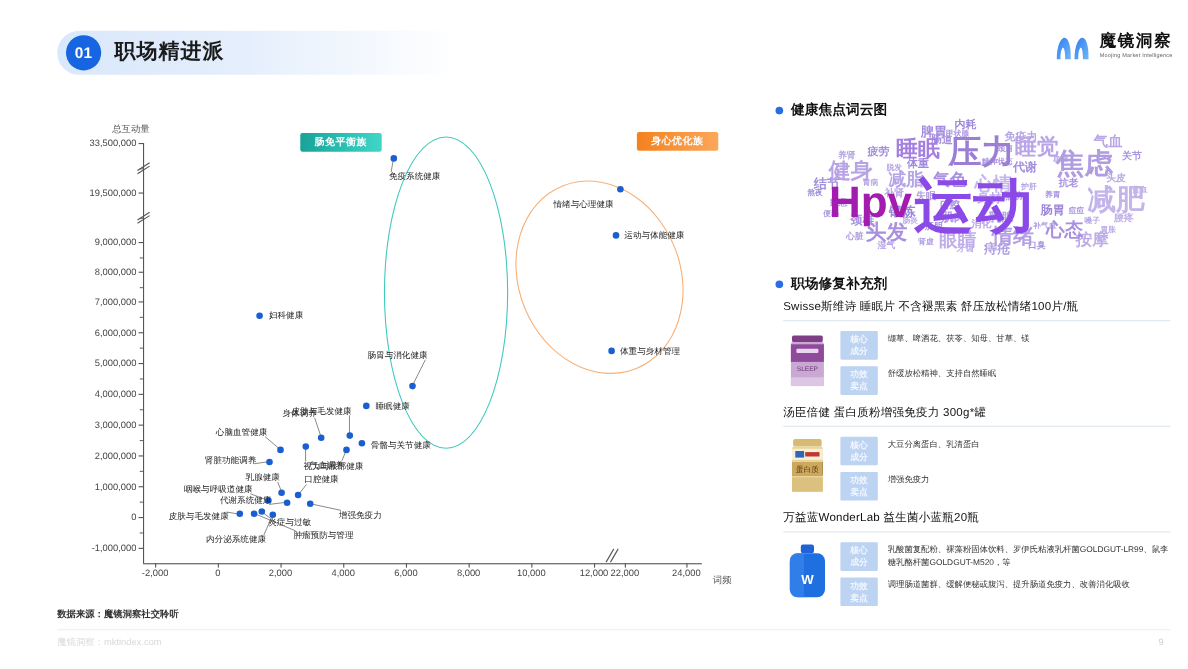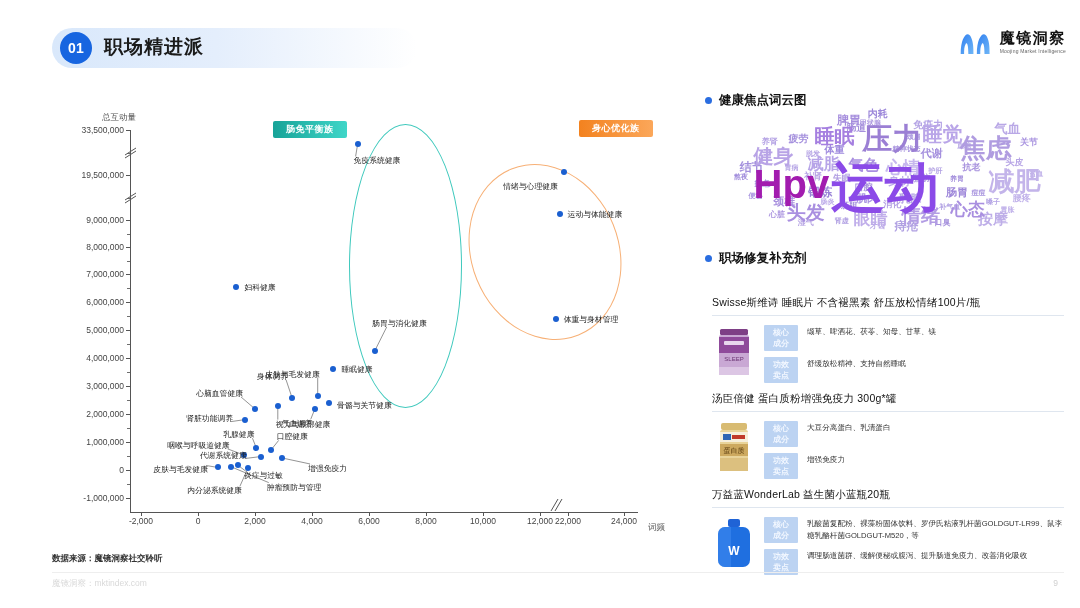--- a/index.html
+++ b/index.html
@@ -71,21 +71,21 @@
   .ellipse.teal { border: 1px solid #3fc9bd; }
   .ellipse.orange { border: 1px solid #f7b076; }
 
   svg.leaders { position: absolute; left: 0; top: 0; width: 610px; height: 435px; overflow: visible; pointer-events: none; }
 
   
   .cloud { position: absolute; left: 705px; top: 100px; width: 360px; height: 140px; overflow: hidden; }
   .w { position: absolute; white-space: nowrap; font-weight: bold; transform: translate(-50%,-50%); line-height: 1; }
 
   
-  .card { position: absolute; left: 712px; width: 352px; margin-top: 24px; }
+  .card { position: absolute; left: 712px; width: 352px; }
   .card-title { font-size: 10.5px; color: #111; letter-spacing: .2px; padding-bottom: 5px; }
   .card-rule { height: 1px; background: #dfe6ef; width: 100%; }
   .card-body { display: flex; gap: 8px; padding-top: 7px; }
   .thumb { width: 44px; height: 56px; flex: none; border-radius: 2px; position: relative; overflow: hidden; }
   .rows { display: flex; flex-direction: column; gap: 6px; padding-top: 2px; flex: 1; }
   .row { display: flex; gap: 9px; align-items: flex-start; }
   .tag {
     width: 34px; flex: none; background: #bcd3f2; color: #f2f7ff;
     font-size: 8px; font-weight: bold; text-align: center;
     line-height: 11px; padding: 2px 0; border-radius: 1px;
@@ -256,21 +256,21 @@
         <div class="pt" title="肿瘤预防与管理" style="left: 172.775px; top: 354.64px; background: rgb(26, 95, 208);"></div>
         <div class="pt" title="男性泌尿健康" style="left: 159.95px; top: 355.48px; background: rgb(26, 95, 208);"></div>
         <div class="pt" title="内分泌系统健康" style="left: 189.875px; top: 356.32px; background: rgb(26, 95, 208);"></div>
       </div>
     <div id="plabels">
         <div class="lbl" style="left: 295.6px; top: 48.4643px;">免疫系统健康</div>
         <div class="lbl r" style="left: 499.8px; top: 73.7857px;">情绪与心理健康</div>
         <div class="lbl" style="left: 509.6px; top: 102.429px;">运动与体能健康</div>
         <div class="lbl" style="left: 505.68px; top: 206.8px;">体重与身材管理</div>
         <div class="lbl" style="left: 186.475px; top: 174.6px;">妇科健康</div>
-        <div class="lbl r" style="left: 330.7px; top: 211px; margin-left: 38px;">肠胃与消化健康</div>
+        <div class="lbl r" style="left: 330.7px; top: 211px;">肠胃与消化健康</div>
         <div class="lbl" style="left: 283.375px; top: 256.64px;">睡眠健康</div>
         <div class="lbl r" style="left: 261.7px; top: 261.52px;">皮肤与毛发健康</div>
         <div class="lbl r" style="left: 230.05px; top: 263.76px;">身体调养</div>
         <div class="lbl" style="left: 279.1px; top: 293.36px;">骨骼与关节健康</div>
         <div class="lbl r" style="left: 254.85px; top: 310.96px;">气血调养</div>
         <div class="lbl r" style="left: 185px; top: 280.96px;">心脑血管健康</div>
         <div class="lbl" style="left: 217.8px; top: 311.6px;">视力与眼部健康</div>
         <div class="lbl r" style="left: 175.025px; top: 305.6px;">肾脏功能调养</div>
         <div class="lbl r" style="left: 196.425px; top: 322.16px;">乳腺健康</div>
         <div class="lbl" style="left: 218.675px; top: 324.4px;">口腔健康</div>

